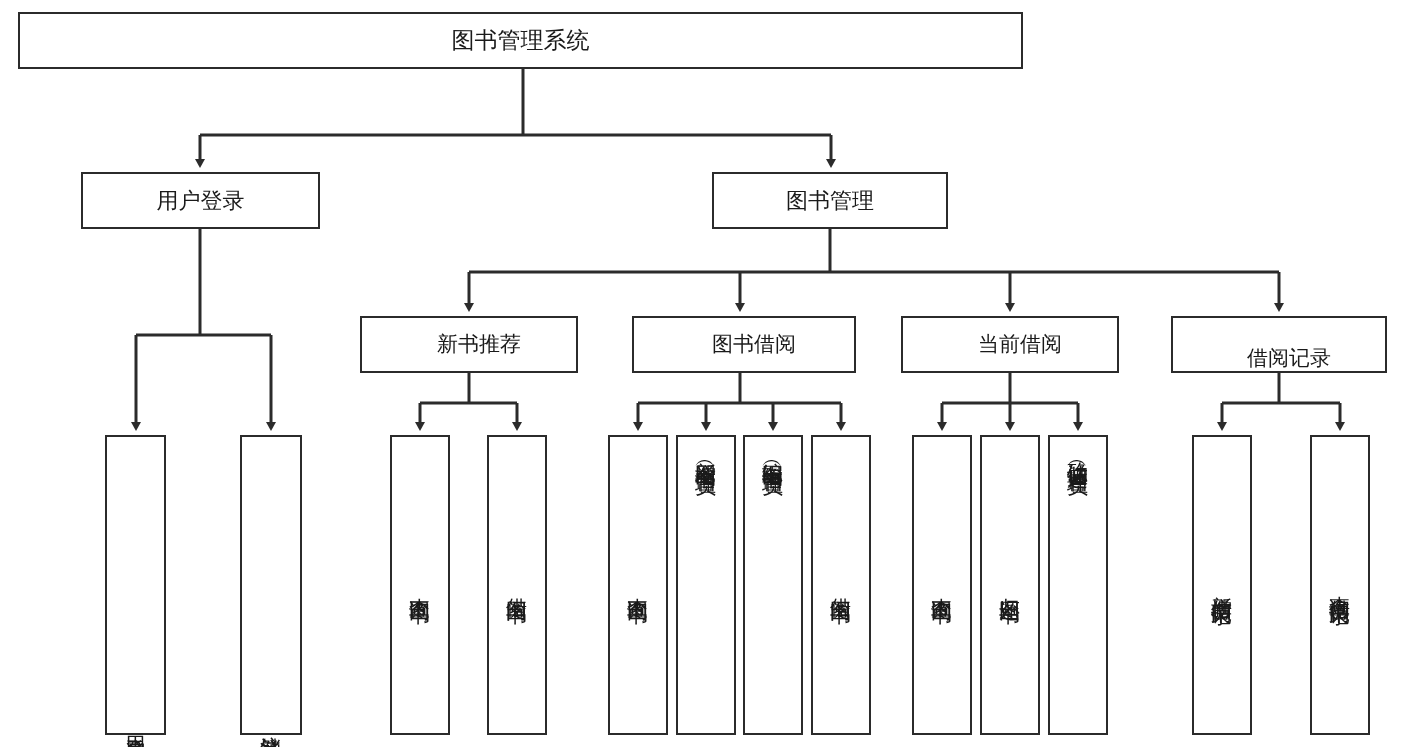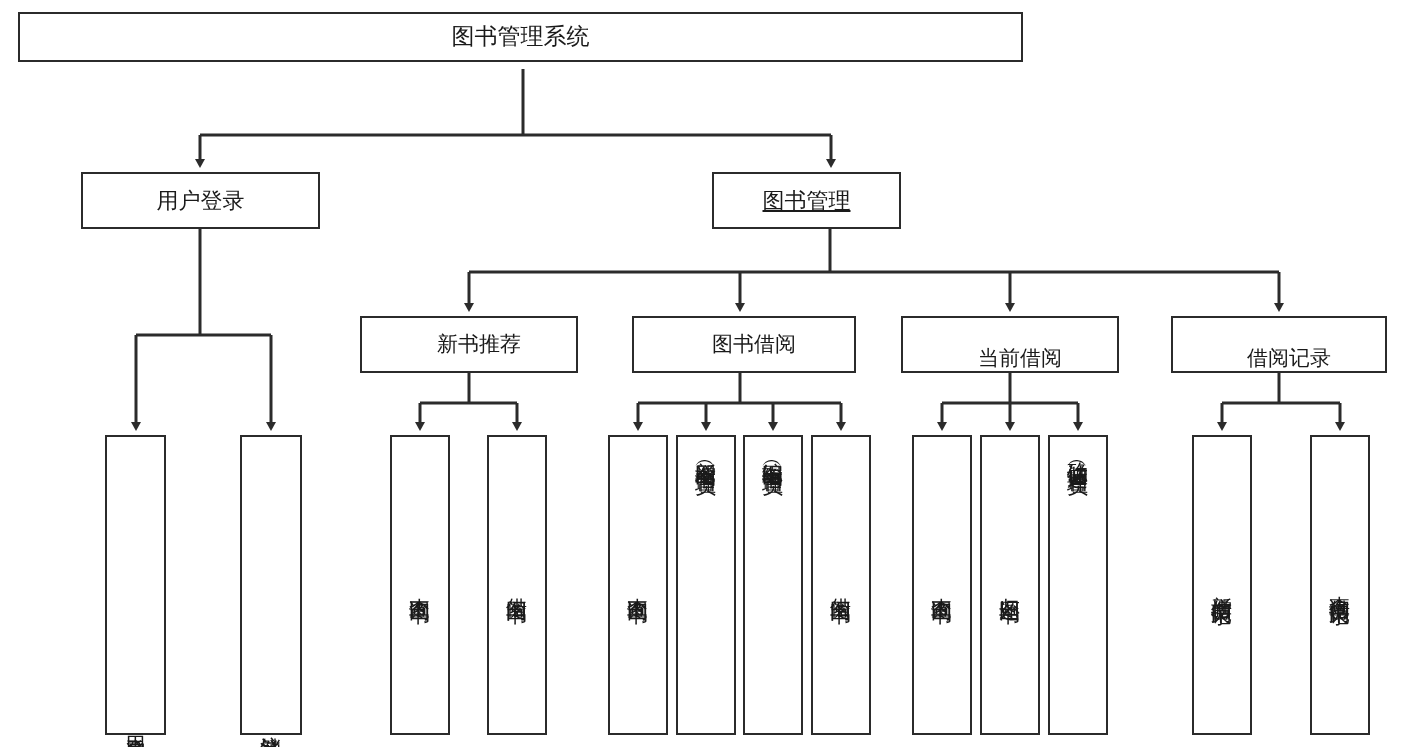--- a/index.html
+++ b/index.html
@@ -38,43 +38,43 @@
     display: block;
     text-align: center;
     line-height: 1.18;
     white-space: pre;
   }
   
   .node.root {
     left: 18px;
     top: 12px;
     width: 1005px;
-    height: 50px;
+    height: 57px;
   }
   .node.root .label { font-size: 23px; }
 
   
   .node.lvl2 {
     height: 57px;
   }
   .node.lvl2 .label { font-size: 22px; }
 
   .node.n-userlogin  { left: 81px;   top: 172px; width: 239px; }
-  .node.n-bookmgr    { left: 712px;  top: 172px; width: 189px; text-decoration: underline; }
+  .node.n-bookmgr    { left: 712px;  top: 172px; width: 236px; }
 
   
   .node.lvl3 {
     top: 316px;
     height: 57px;
   }
   .node.lvl3 .label { font-size: 21px; margin-left: 20px; }
 
   .node.n-newbook   { left: 360px;  width: 218px; }
   .node.n-borrow    { left: 632px;  width: 224px; }
-  .node.n-current   { left: 901px;  width: 218px; align-items: flex-end; }
+  .node.n-current   { left: 901px;  width: 218px; }
   .node.n-record    { left: 1171px; width: 216px; align-items: flex-end; }
 
   
   .node.leaf {
     top: 435px;
     height: 300px;
     align-items: flex-start;
     justify-content: center;
     padding-top: 0;
   }

